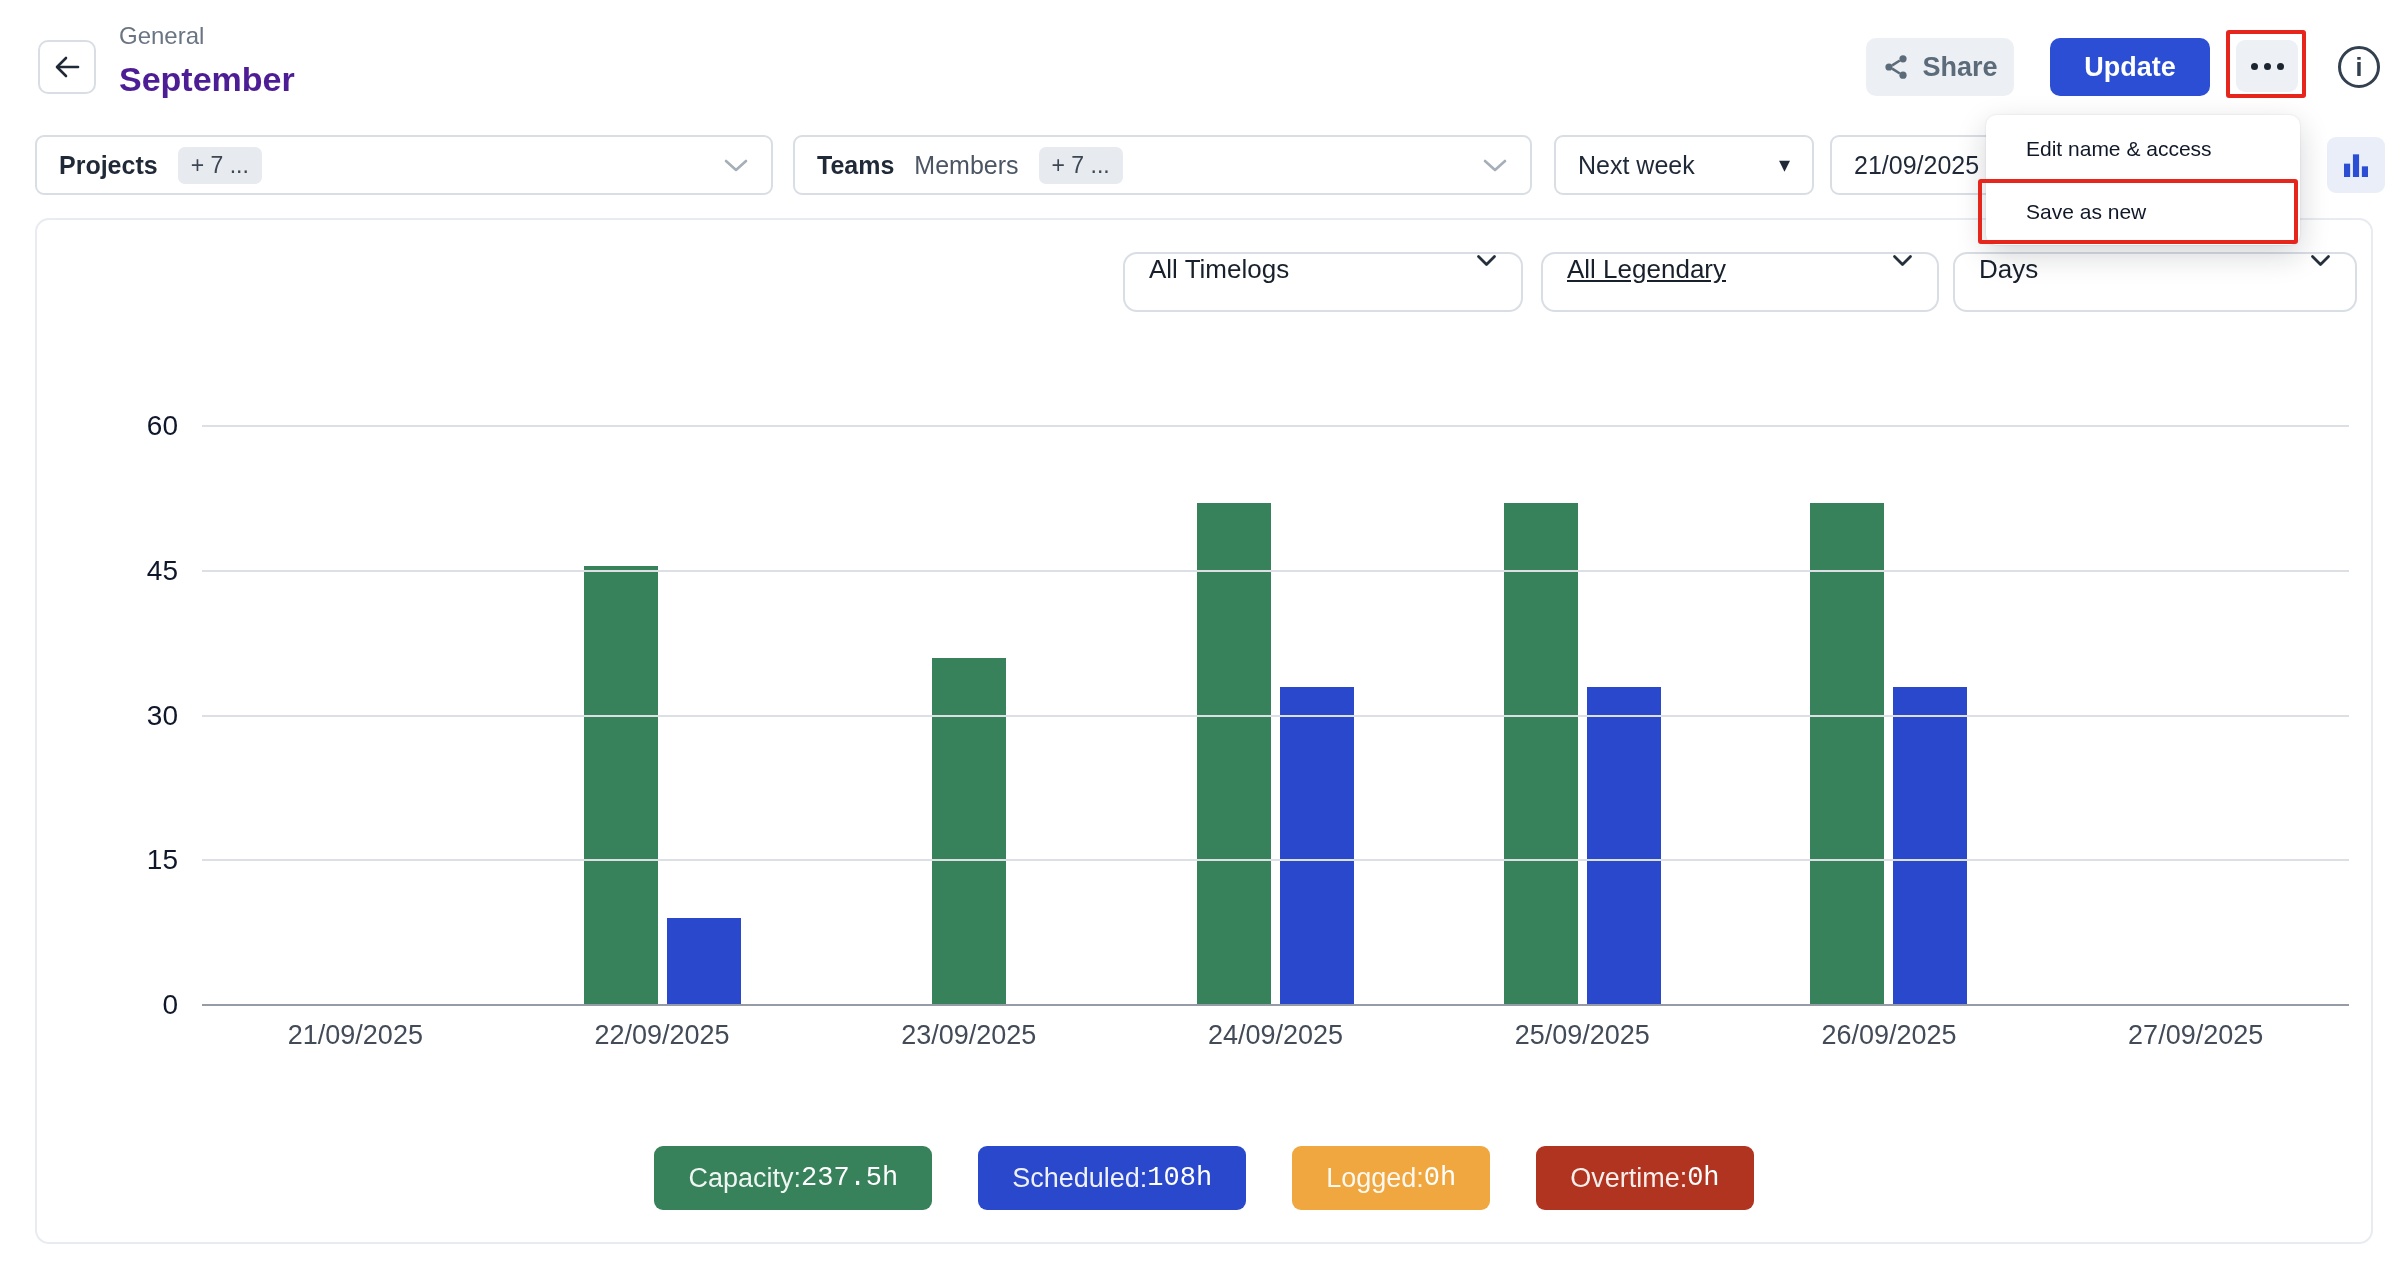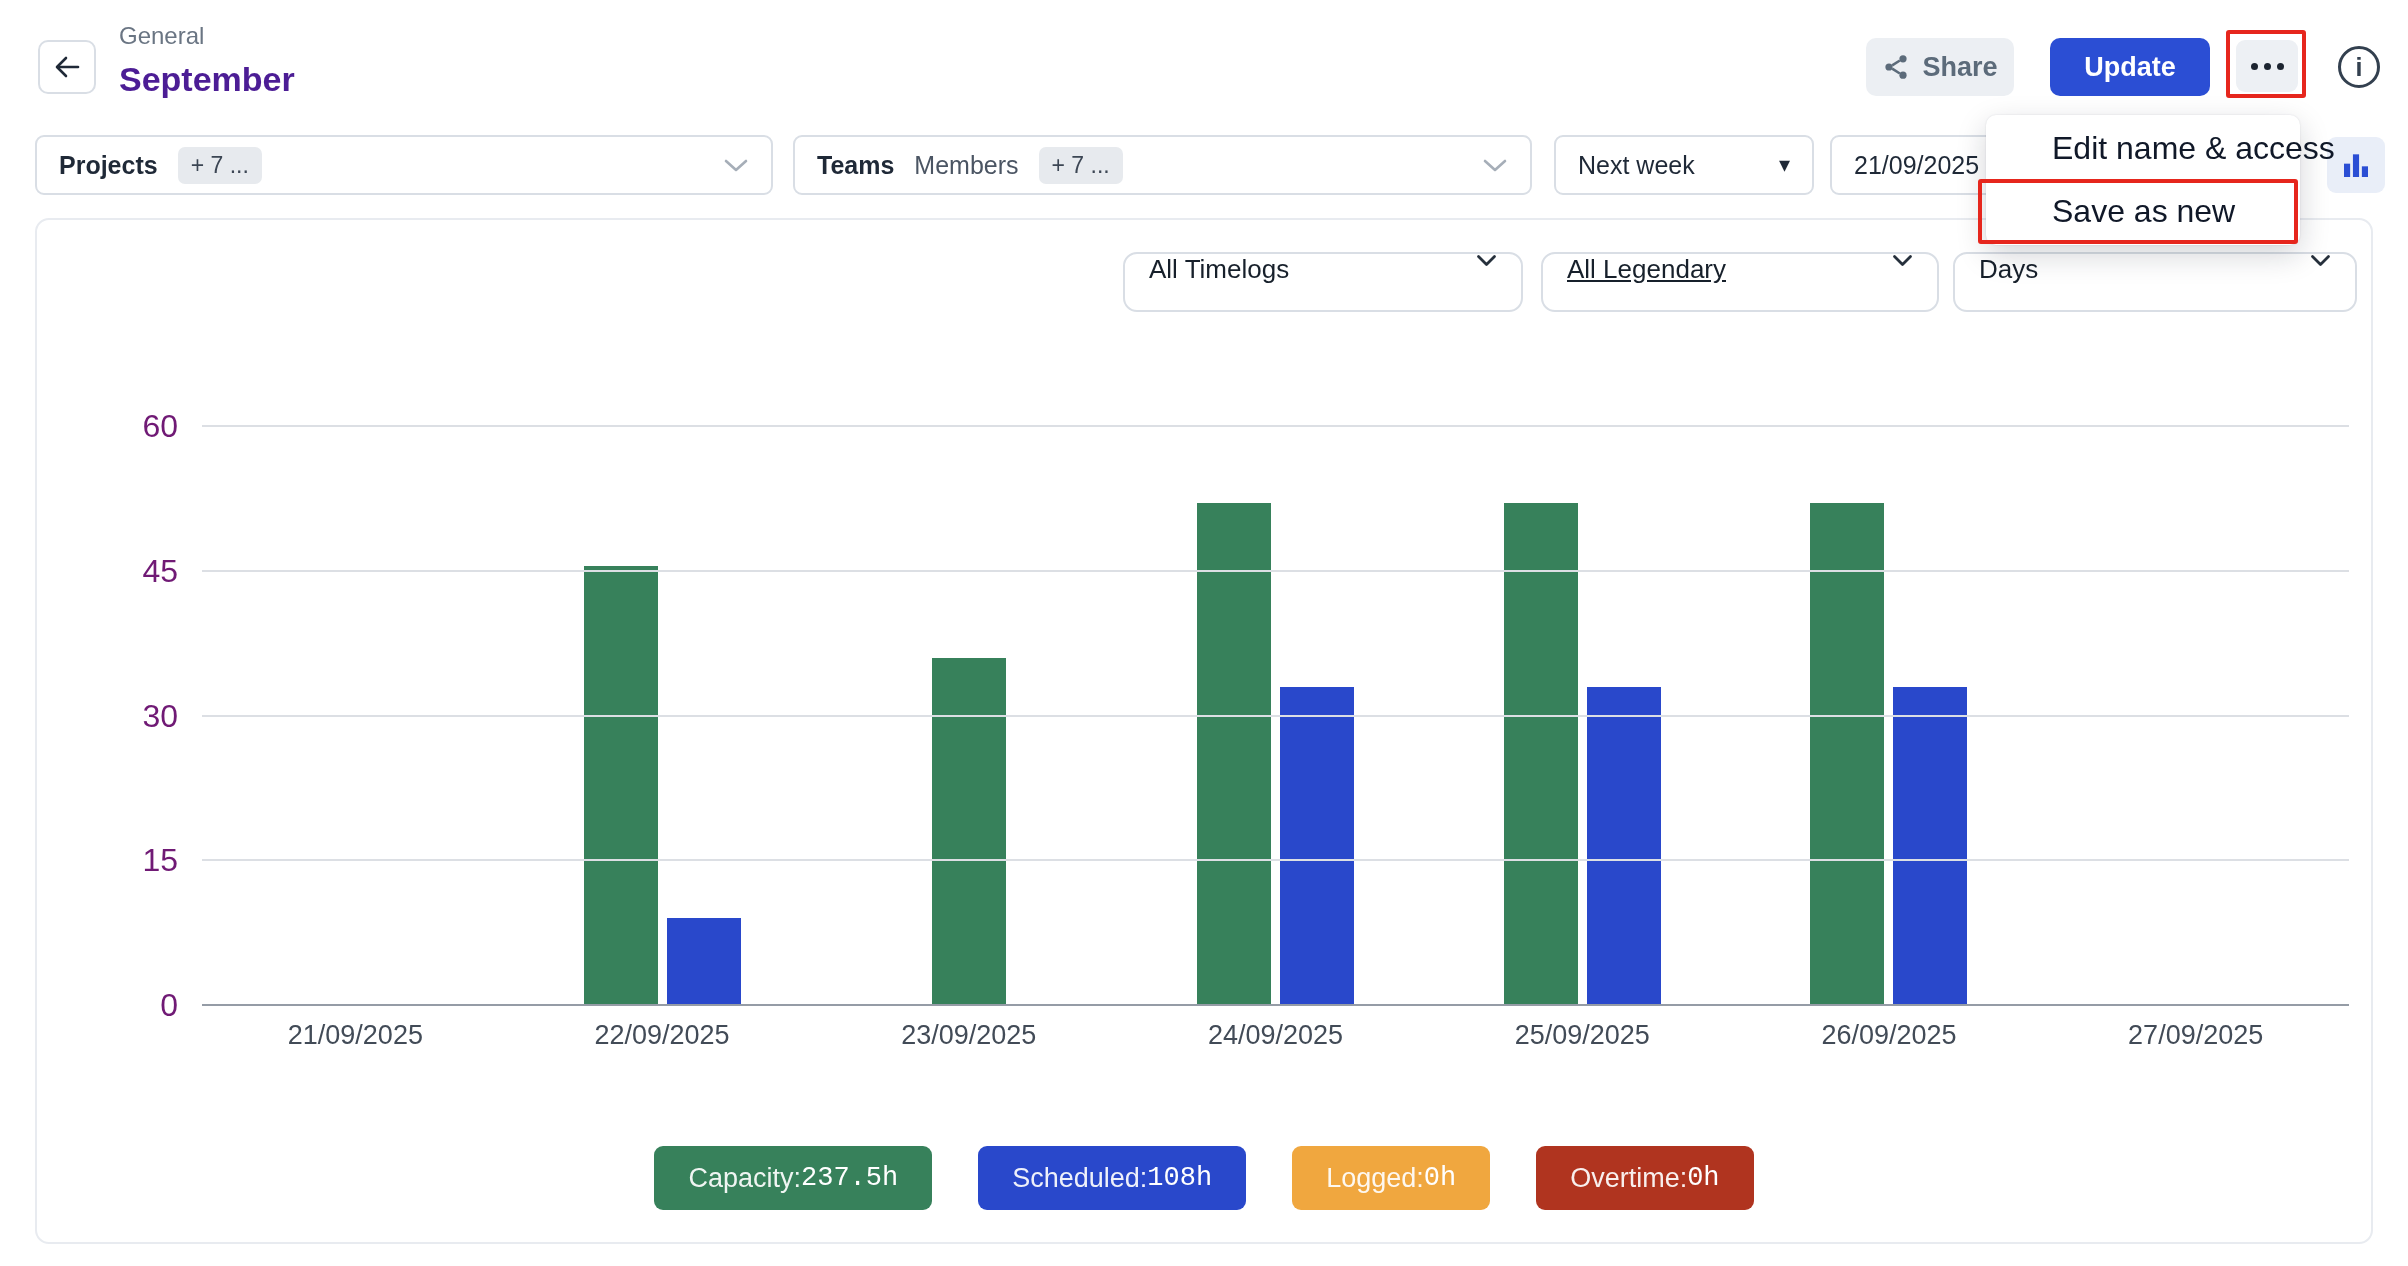--- a/index.html
+++ b/index.html
@@ -68,21 +68,21 @@
   }
 
   
   .menu {
     position:absolute; left:1986px; top:115px; width:314px; z-index:40;
     background:#fff; border-radius:10px; padding:2px 0;
     box-shadow:0 10px 30px rgba(16,24,40,0.18), 0 0 2px rgba(16,24,40,0.12);
   }
   .menu-item {
     height:63px; line-height:63px; padding-left:40px;
-    font-size:32px; color:#101828; white-space:nowrap;margin-left:26px;
+    font-size:21px; color:#101828; white-space:nowrap;
   }
   .redbox { position:absolute; border:4px solid #e6261d; border-radius:3px; z-index:50; pointer-events:none; }
   #redbox-more { left:2226px; top:30px;  width:80px;  height:68px; }
   #redbox-save { left:1978px; top:179px; width:320px; height:65px; }
 
   
   .card {
     position:absolute; left:35px; top:218px; width:2338px; height:1026px;
     background:#fff; border:2px solid #e8ebf0; border-radius:14px;
   }
@@ -94,21 +94,21 @@
   }
   #sel-timelogs { left:1086px; width:400px; }
   #sel-legend   { left:1504px; width:398px;text-decoration:underline; }
   #sel-days     { left:1916px; width:404px; }
 
   .plot { position:absolute; left:165px; top:206px; width:2147px; height:579px; }
   .gridline { position:absolute; left:0; width:100%; height:2px; background:#dcdfe4; }
   .gridline.axis { background:#959ca6; }
   .ytick {
     position:absolute; right:calc(100% + 24px); transform:translateY(-50%);
-    font-size:32px; color:#701a75;
+    font-size:28px; color:#0f172a;
   }
   .bars-row { position:absolute; left:0; top:0; width:100%; height:100%; display:flex; align-items:flex-end; }
   .bar-group { flex:1; display:flex; align-items:flex-end; justify-content:center; gap:9px; height:100%; }
   .bar { width:74px; }
 
   .xlabels { position:absolute; left:165px; top:800px; width:2147px; display:flex; }
   .xtick { flex:1; text-align:center; font-size:27px; color:#424b57; }
 
   .legend-row { position:absolute; left:0; top:926px; width:100%; display:flex; justify-content:center; gap:46px; }
   .legend-btn {

